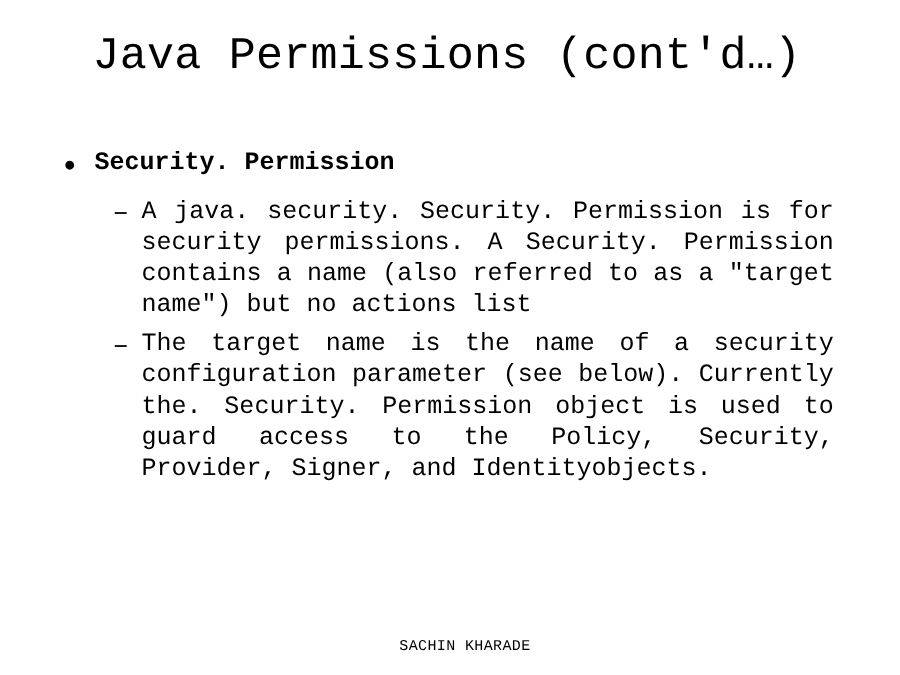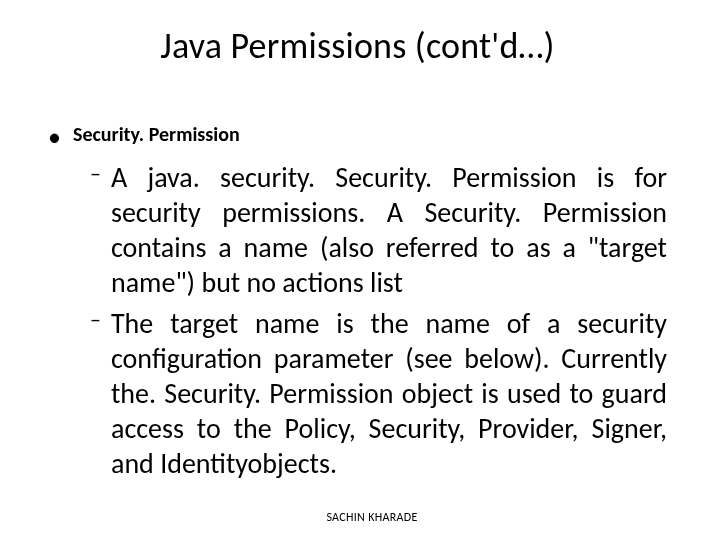--- a/index.html
+++ b/index.html
@@ -1,25 +1,25 @@
 <!DOCTYPE html>
 <html><head>
 <meta charset="utf-8">
 <style>
   * { box-sizing: border-box; margin: 0; padding: 0; }
   html, body { width: 720px; height: 540px; background: #fff; font-family: Calibri, "Segoe UI", Arial, sans-serif; color: #000; }
-  .slide { width: 720px; height: 540px; position: relative; padding: 18px 45px 0 40px; }
+  .slide { width: 720px; height: 540px; position: relative; padding: 18px 45px 0 40px; font-family: Liberation Mono, monospace; }
   .title { font-size: 36px; font-weight: 400; text-align: center; margin-top: 6px; margin-bottom: 54px; letter-spacing: 0.2px; }
   .content { padding: 0 8px; }
   .lvl1 { display: flex; align-items: flex-start; gap: 12px; margin-bottom: 10px; }
   .lvl1 .dot { font-size: 26px; line-height: 1; margin-top: 2px; }
   .lvl1 .txt { font-size: 20px; font-weight: 700; }
   .lvl2 { display: flex; align-items: flex-start; gap: 10px; margin-left: 42px; margin-bottom: 6px; }
   .lvl2 .dash { font-size: 22px; line-height: 1.25; }
-  .lvl2 .para { font-size: 28px; line-height: 1.25; text-align: justify; text-justify: inter-word; max-width: 558px; }
+  .lvl2 .para { font-size: 20px; line-height: 1.25; text-align: justify; text-justify: inter-word; max-width: 558px; }
   .footer { position: absolute; bottom: 16px; left: 12px; width: 100%; text-align: center; font-size: 12px; color: #000000; letter-spacing: 0.3px; }
 </style>
 </head>
 <body>
 
 <div class="slide">
   <h1 class="title">Java Permissions (cont'd…)</h1>
 
   <div class="content">
 

